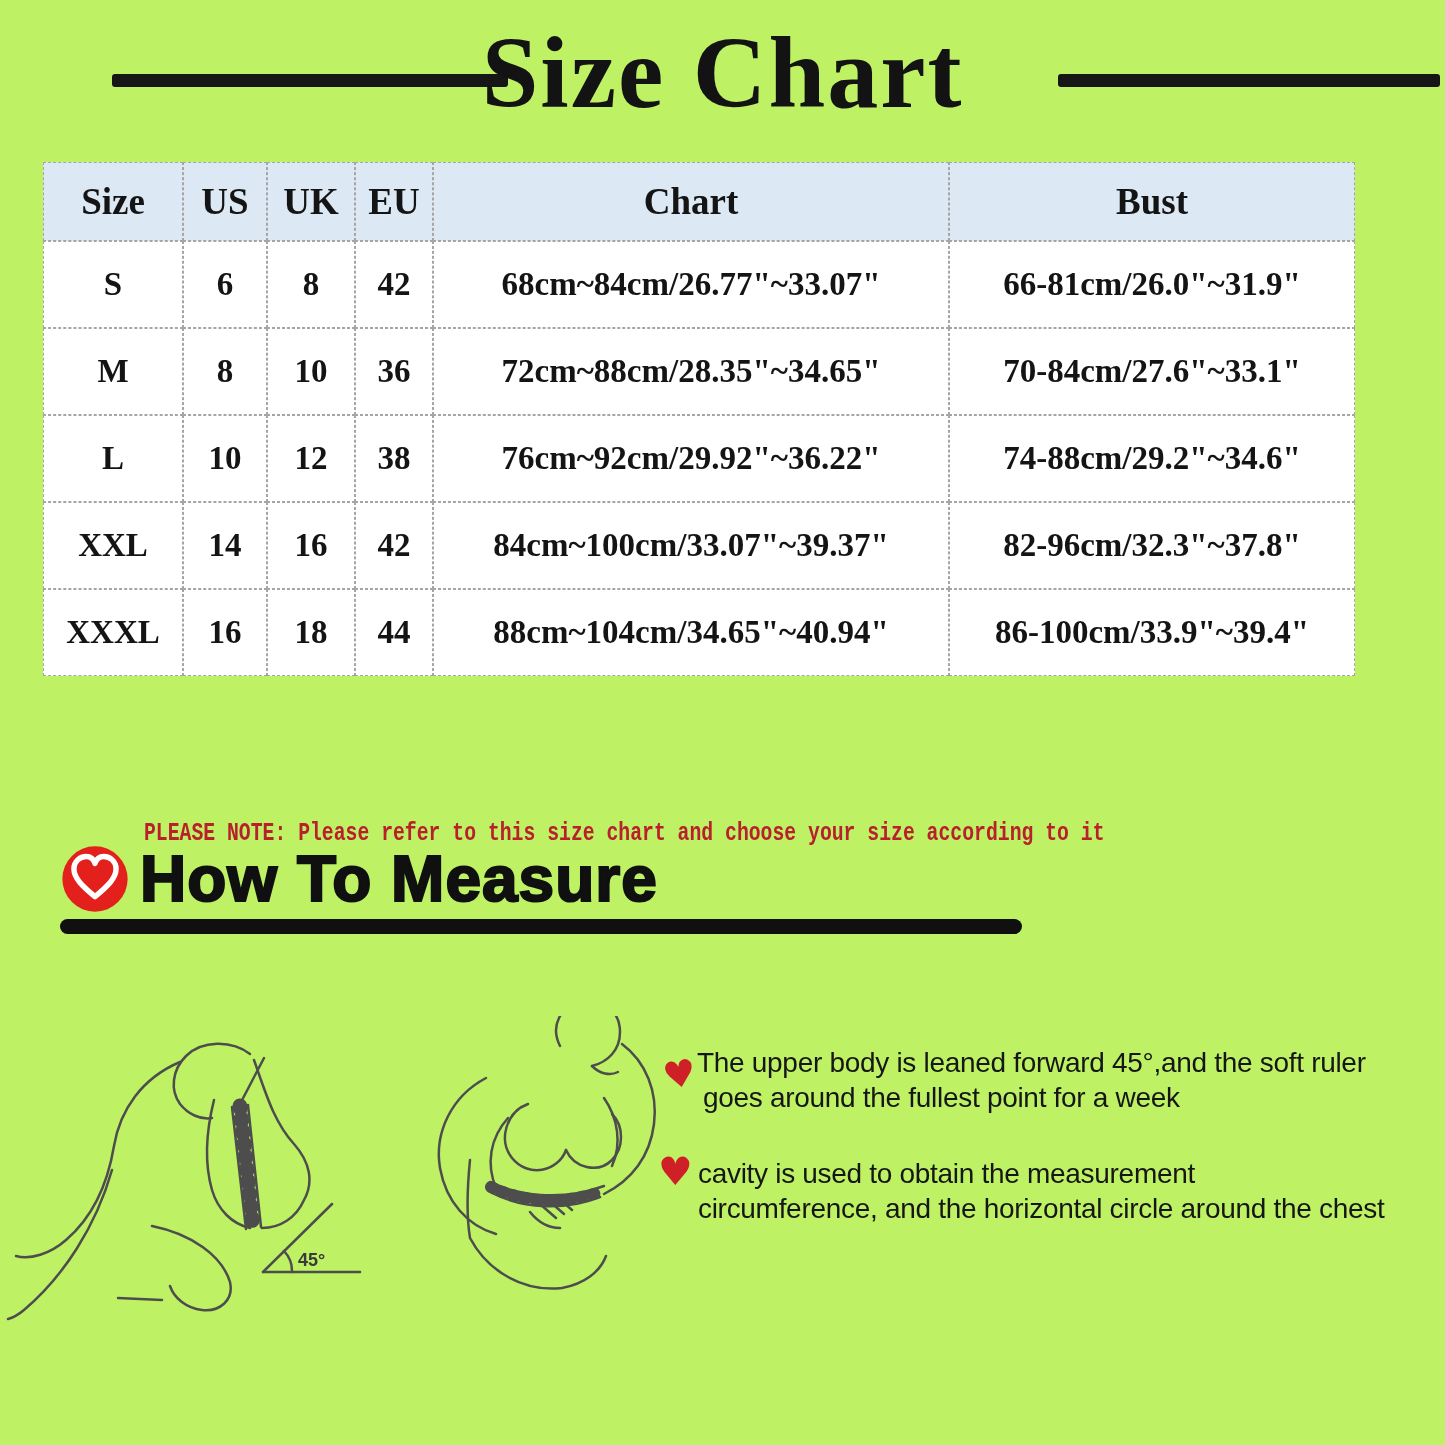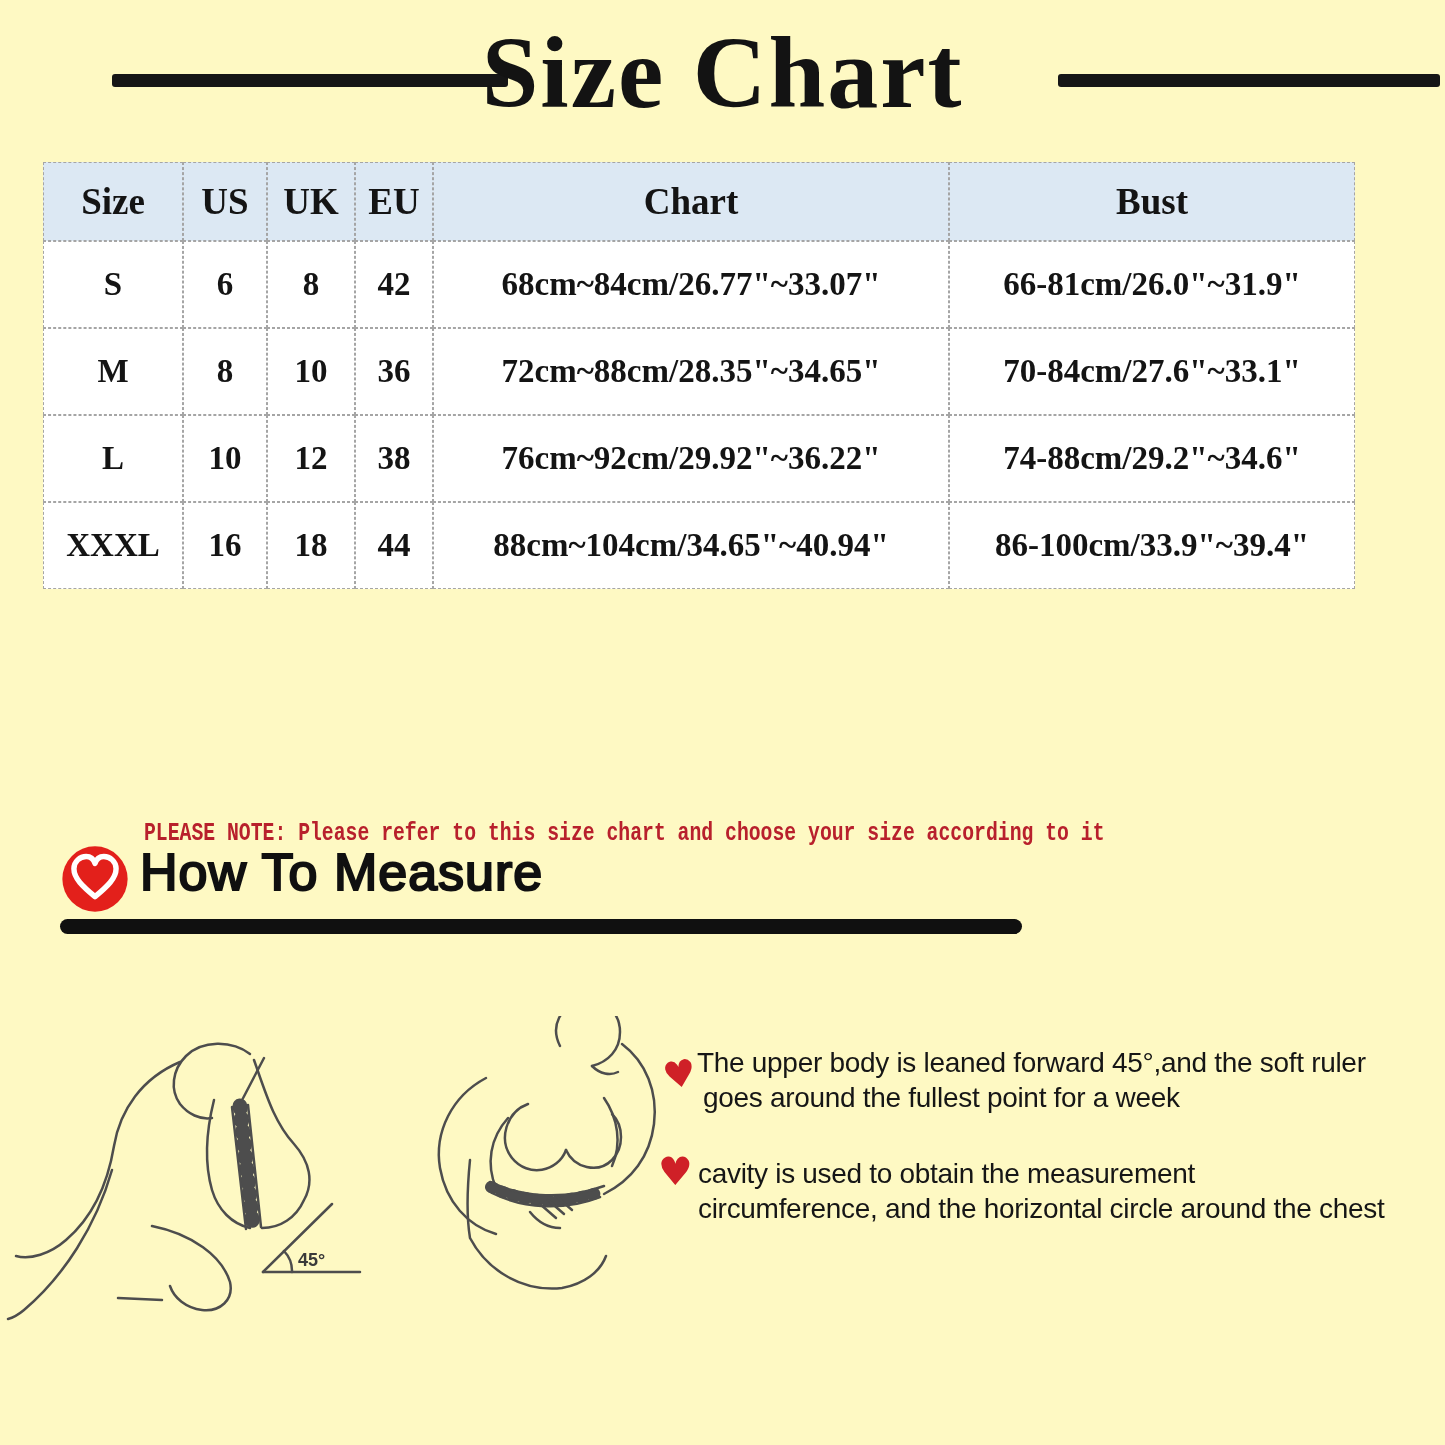--- a/index.html
+++ b/index.html
@@ -1,17 +1,17 @@
 <!DOCTYPE html>
 <html><head>
 <meta charset="utf-8">
 <style>
   html,body { margin:0; padding:0; background:#ffffff; }
   .page {
-    position:relative; width:1445px; height:1445px; background:#fef9c3;
+    position:relative; width:1445px; height:1445px; background:#bef264;
     font-family:"Liberation Serif", serif; overflow:hidden; color:#141414;
   }
   
   .main-title {
     position:absolute; top:14px; left:0; right:0; text-align:center;
     font-size:102px; font-weight:bold; letter-spacing:2px; color:#131313;
     font-family:"Liberation Serif", serif;
   }
   .title-rule { position:absolute; top:74px; height:13px; background:#161616; border-radius:3px; }
   .title-rule.left  { left:112px; width:396px; }
@@ -29,21 +29,21 @@
   .note-text {
     position:absolute; left:144px; top:818px; white-space:nowrap;
     font-family:"Liberation Mono","DejaVu Sans Mono",monospace;
     font-weight:bold; font-size:26px; color:#b8202c;
     transform:scaleX(0.76); transform-origin:left top;
   }
   
   .heart-badge { position:absolute; left:61px; top:845px; width:68px; height:68px; }
   .measure-title {
     position:absolute; left:140px; top:842px; white-space:nowrap;
-    font-family:"Liberation Sans", sans-serif; font-weight:normal; font-size:52px;
+    font-family:"Liberation Sans", sans-serif; font-weight:bold; font-size:64px;
     color:#101010; -webkit-text-stroke:2.2px #101010; letter-spacing:1px;
   }
   .measure-rule { position:absolute; left:60px; top:919px; width:962px; height:15px; background:#101010; border-radius:8px; }
   
   .figures { position:absolute; left:0; top:1016px; width:660px; height:345px; }
   .figures path, .figures line { fill:none; stroke:#4d4d4d; stroke-width:2.5; stroke-linecap:round; }
   .figures .tape-rungs { stroke-width:15; stroke-dasharray:2.5 10; }
   .figures .tape-rungs2 { stroke-width:12; stroke-dasharray:2.5 9; }
   .figures text { font-family:"Liberation Sans",sans-serif; font-weight:bold; font-size:18px; fill:#3a3a3a; stroke:none; }
   
@@ -106,20 +106,28 @@
           <td>72cm~88cm/28.35"~34.65"</td>
           <td>70-84cm/27.6"~33.1"</td>
         </tr>
         <tr>
           <td>L</td>
           <td>10</td>
           <td>12</td>
           <td>38</td>
           <td>76cm~92cm/29.92"~36.22"</td>
           <td>74-88cm/29.2"~34.6"</td>
+        </tr>
+        <tr>
+          <td>XXL</td>
+          <td>14</td>
+          <td>16</td>
+          <td>42</td>
+          <td>84cm~100cm/33.07"~39.37"</td>
+          <td>82-96cm/32.3"~37.8"</td>
         </tr>
         <tr>
           <td>XXXL</td>
           <td>16</td>
           <td>18</td>
           <td>44</td>
           <td>88cm~104cm/34.65"~40.94"</td>
           <td>86-100cm/33.9"~39.4"</td>
         </tr>
       </tbody>

